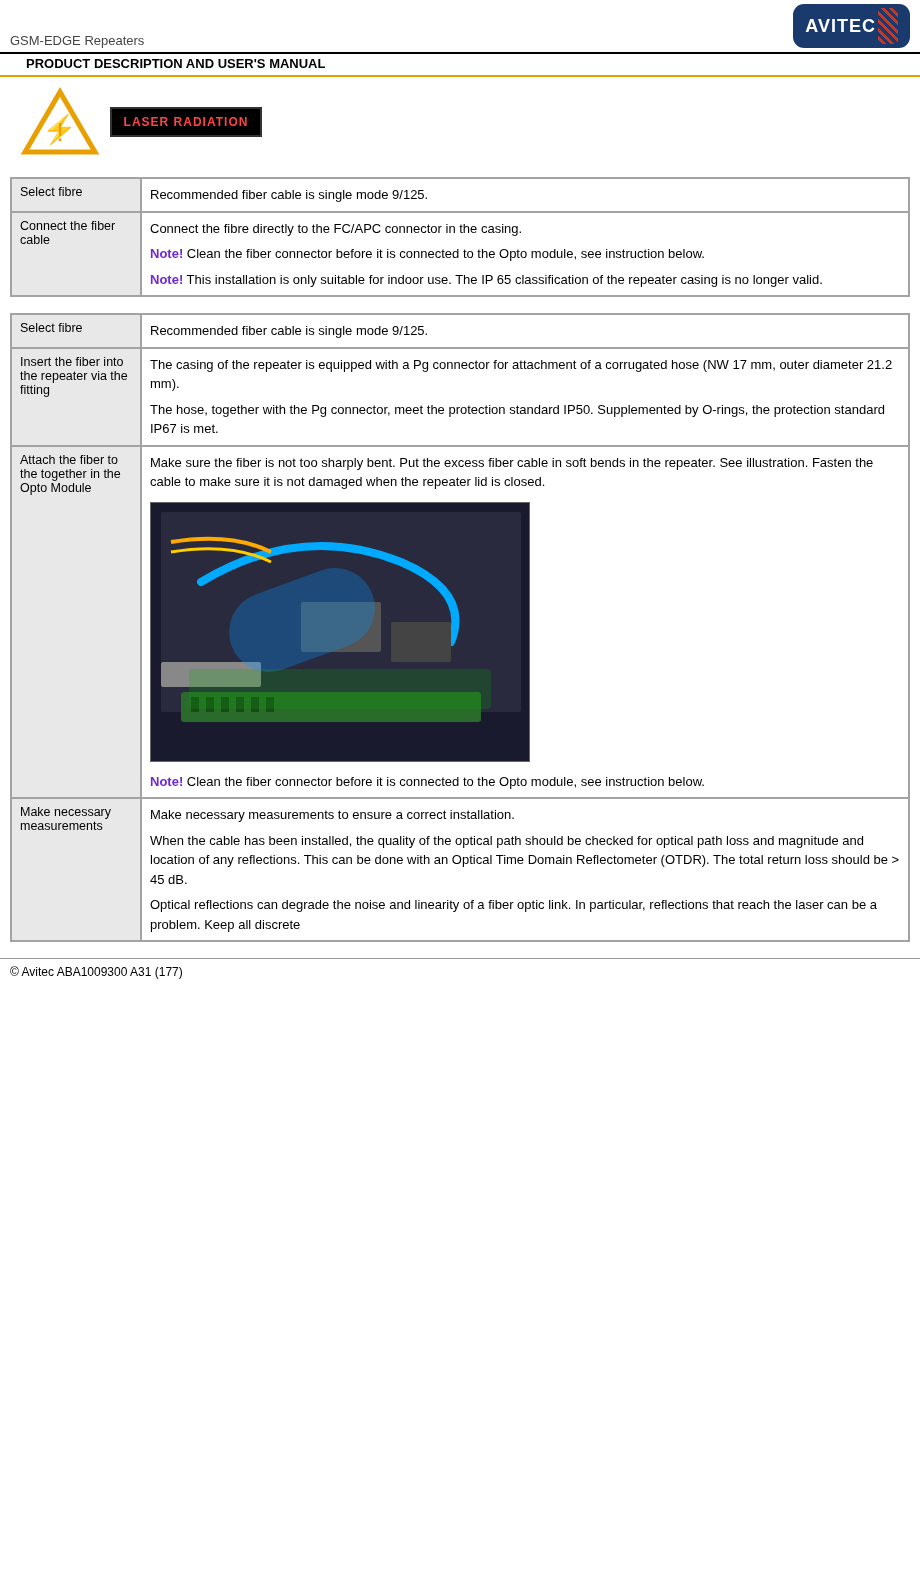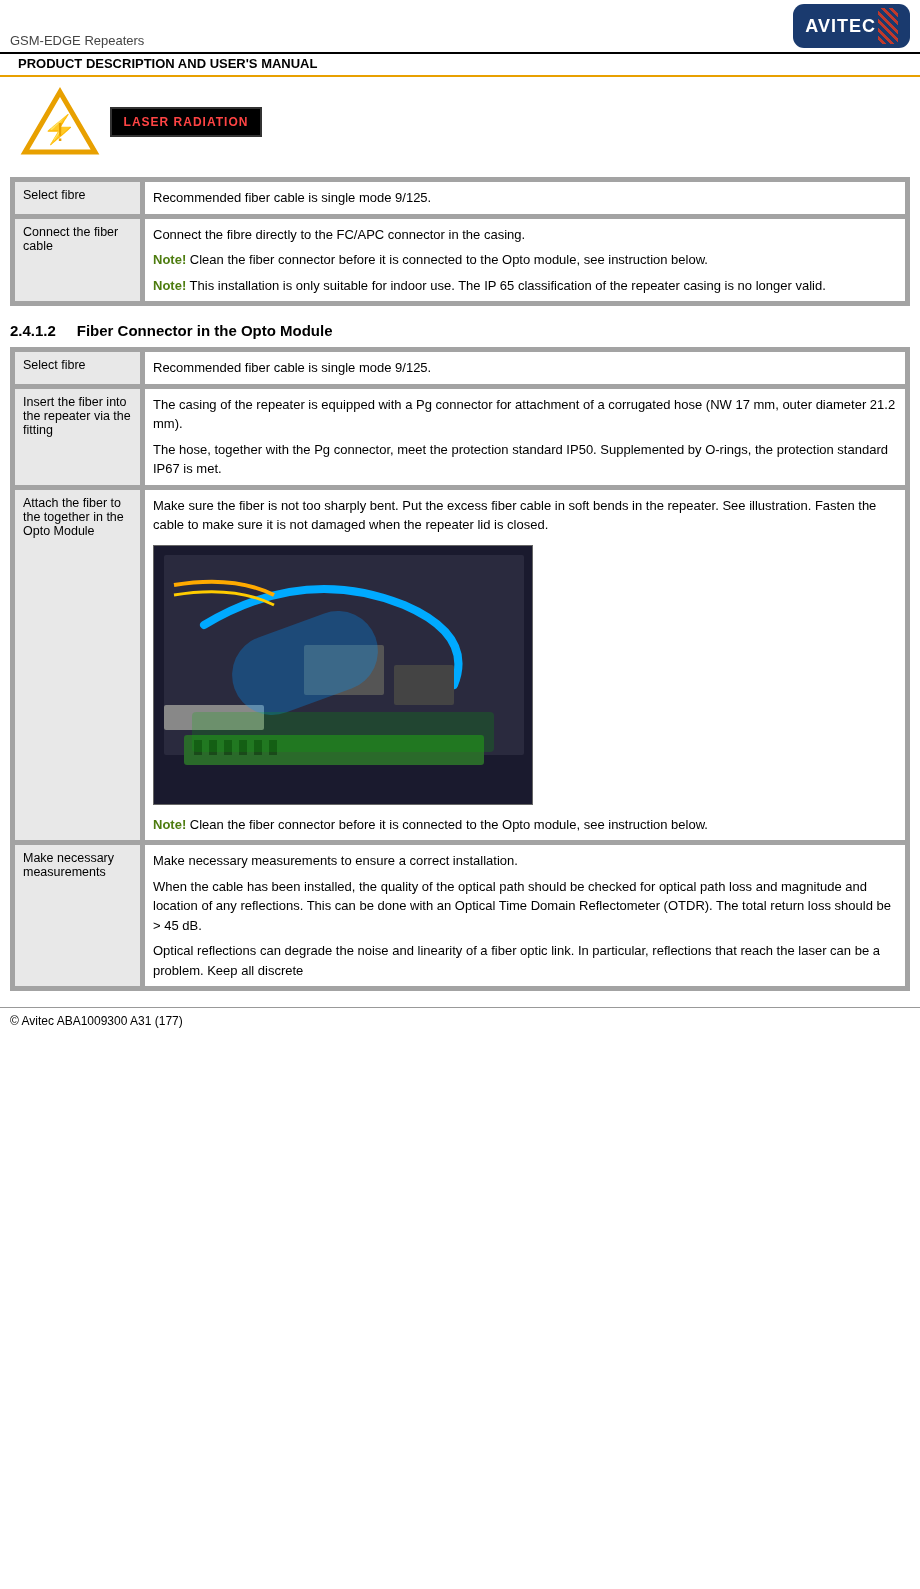--- a/index.html
+++ b/index.html
@@ -42,21 +42,21 @@
       background: repeating-linear-gradient(
         45deg,
         #1a3a6e,
         #1a3a6e 3px,
         #c0392b 3px,
         #c0392b 6px
       );
       margin-left: 2px;
     }
     .subheader {
-      padding: 2px 10px 4px 18px;
+      padding: 2px 10px 4px 26px;
       font-weight: bold;
       font-size: 13px;
       color: #000;
       border-bottom: 2px solid #e8a000;
     }
     .content-area {
       padding: 10px 10px 0 10px;
     }
     .warning-images {
       display: flex;
@@ -100,37 +100,37 @@
     .section-number {
       font-weight: bold;
     }
     table.instruction-table {
       width: 100%;
       border-collapse: collapse;
       border: 1px solid #999;
       margin-bottom: 16px;
     }
     table.instruction-table td {
-      border: 5px solid #a3a3a3;
+      border: 2px solid #a3a3a3;
       vertical-align: top;
       padding: 6px 8px;
     }
     .step-cell {
       width: 130px;
       background: #e8e8e8;
       font-size: 12.5px;
       vertical-align: top;
     }
     .desc-cell {
       font-size: 13px;
       line-height: 1.5;
     }
     .note-bold {
       font-weight: bold;
-      color: #4d7c0f;
+      color: #6d28d9;
     }
     .note-paragraph {
       margin-top: 6px;
     }
     .inline-image-placeholder {
       width: 380px;
       height: 260px;
       background: linear-gradient(135deg, #2a2a2a 0%, #1a1a3e 30%, #0a4a6e 60%, #1a1a2a 100%);
       border: 1px solid #666;
       margin: 10px 0;
@@ -225,25 +225,20 @@
           <span class="note-bold">Note!</span><span> Clean the fiber connector before it is connected to the Opto module, see instruction below.</span>
         </p>
         <p class="note-paragraph">
           <span class="note-bold">Note!</span><span> This installation is only suitable for indoor use. The IP 65 classification of the repeater casing is no longer valid.</span>
         </p>
       </td>
     </tr>
   </tbody>
     </table>
 
-  <div class="section-title">
-    <span class="section-number">2.4.1.2</span>
-    &nbsp;&nbsp;&nbsp;
-    <span>Fiber Connector in the Opto Module</span>
-  </div>
 
   <table class="instruction-table">
 
     <tbody>
         <tr>
       <td class="step-cell">
         <span>Select fibre</span>
       </td>
       <td class="desc-cell">
         <span>Recommended fiber cable is single mode 9/125.</span>

